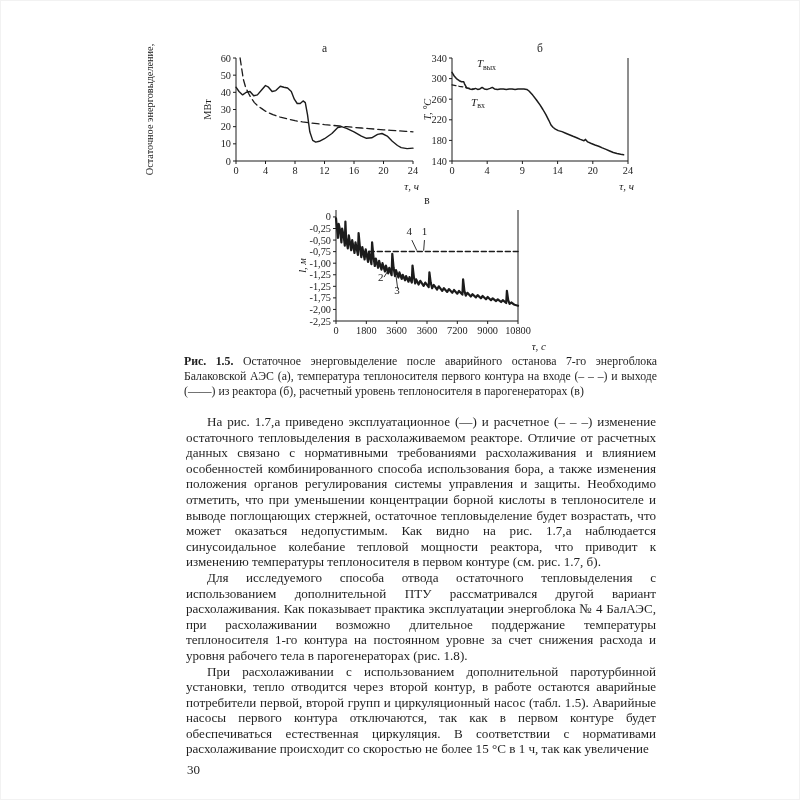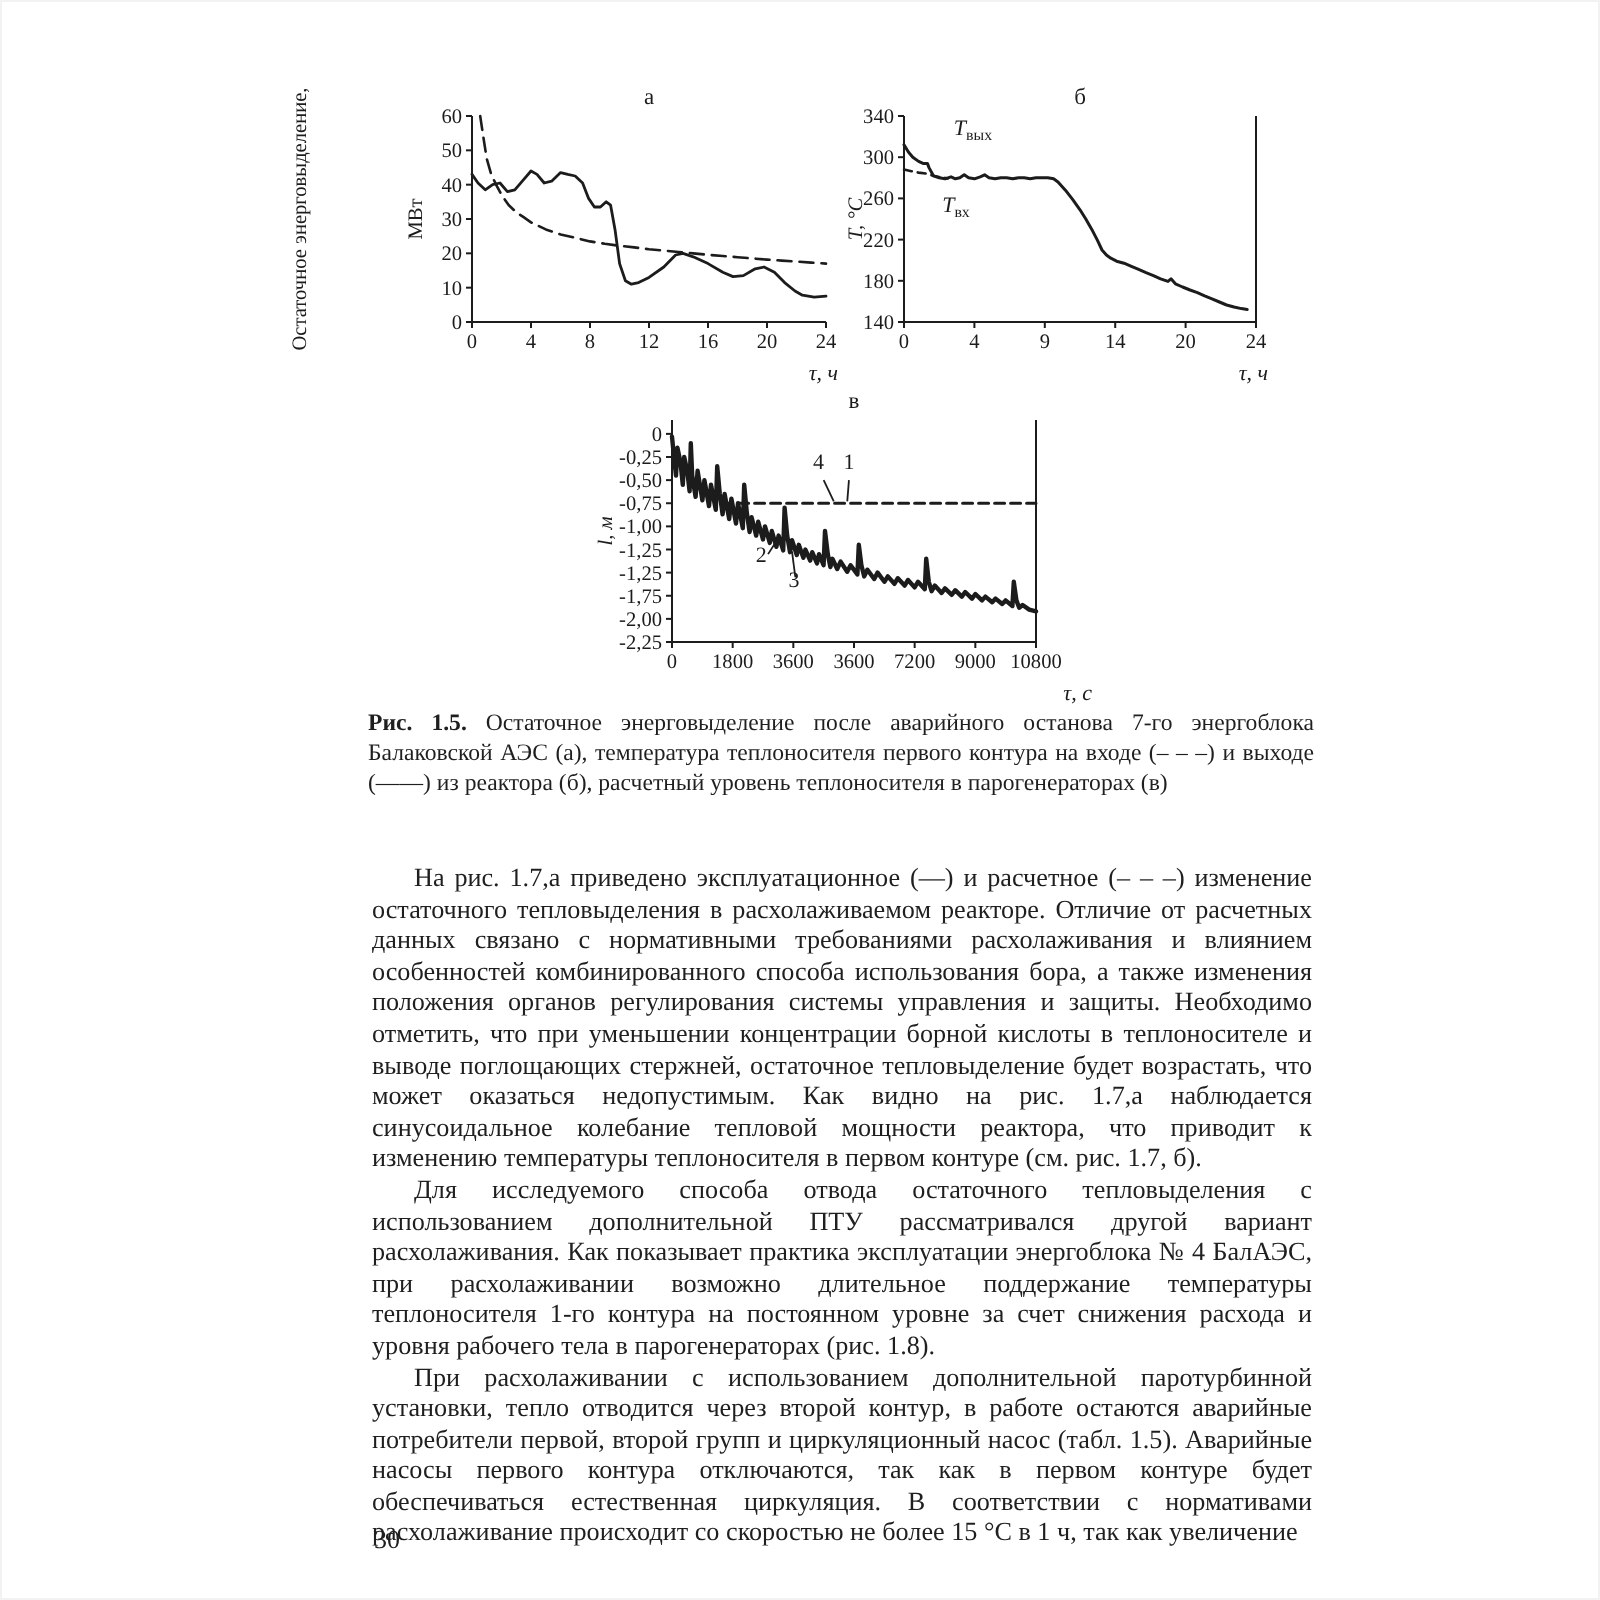--- a/index.html
+++ b/index.html
@@ -15,21 +15,21 @@
   .axl{font-size:11px;font-style:italic;}
   .yl{font-size:10.3px;}
   .yl.it{font-style:italic;}
   .ann{font-size:11px;}
   .ann.it{font-style:italic;}
   .caption{
     position:absolute;left:183px;top:353px;width:473px;
     font-size:11.8px;line-height:14.9px;text-align:justify;
   }
   .caption .cap-label{font-weight:bold;}
-  .bodytext{position:absolute;left:185px;top:430px;width:470px;
+  .bodytext{position:absolute;left:185px;top:413px;width:470px;
     font-size:13.1px;line-height:15.6px;text-align:justify;}
   .bodytext p{margin:0;text-indent:21px;}
   .pagenum{position:absolute;left:186px;top:761px;font-size:13px;}
 </style>
 </head>
 <body>
 
 <div class="page">
 
   <svg id="chart-a" class="chart" width="280" height="148" style="left:142px;top:42px">

